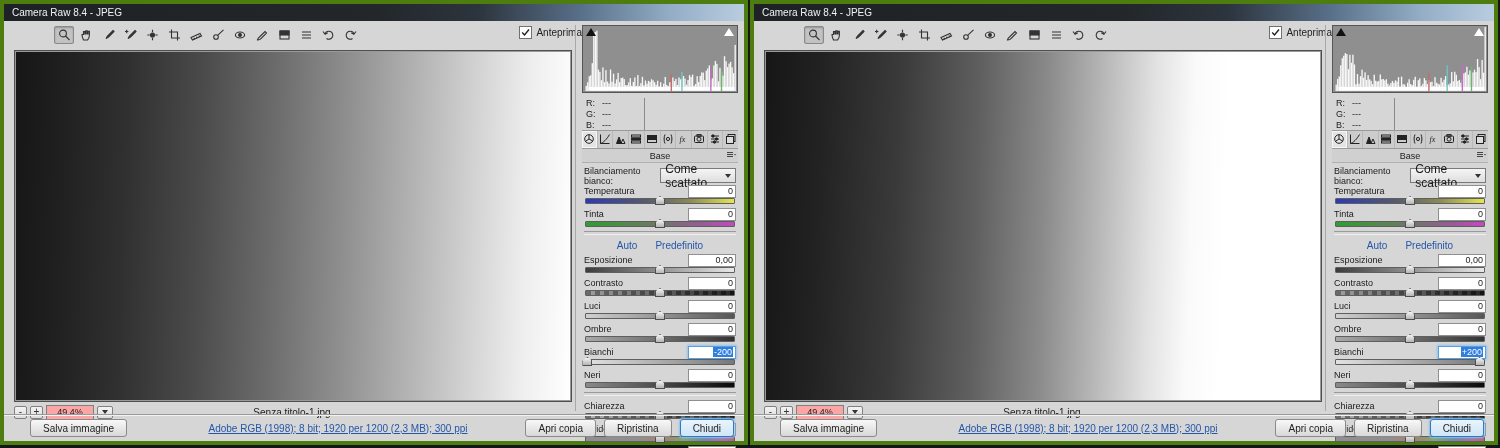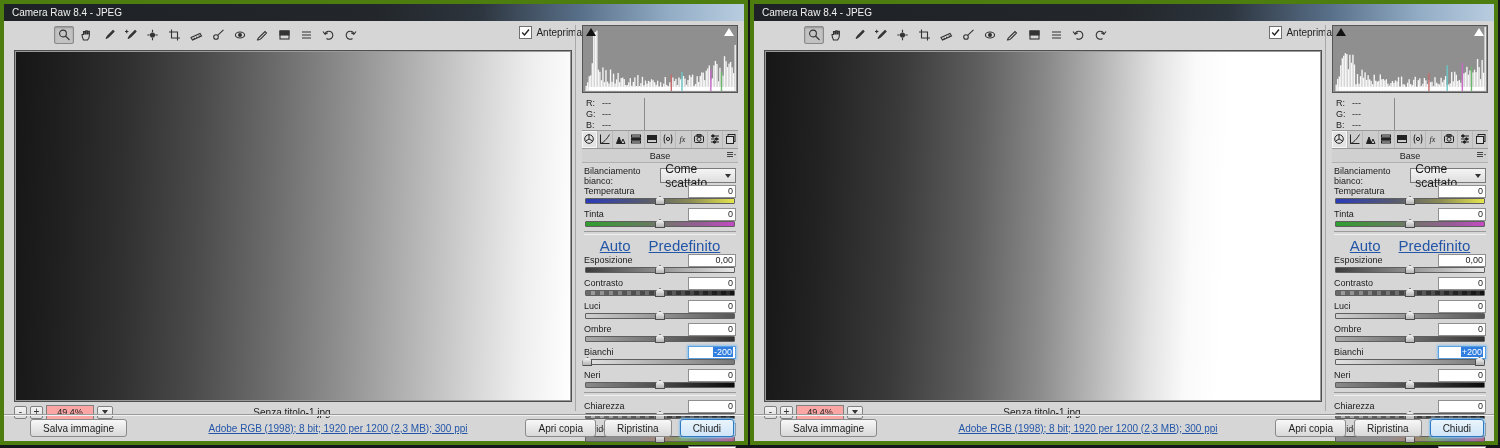--- a/index.html
+++ b/index.html
@@ -75,21 +75,21 @@
   .svalbox{width:42px;height:11px;background:#fff;border:1px solid #8f8f8f;font-size:9px;display:inline-flex;
            align-items:center;justify-content:flex-end;padding:0 2px;}
   .svalbox.focused{border-color:#5a9fe0;box-shadow:0 0 2px 1px #8fc2ec;}
   .sel{background:#2f7ee0;color:#fff;padding:0 1px;}
   .track{position:relative;height:4px;border:1px solid #5f5f5f;border-radius:1px;margin:0 1px;}
   .thumb{position:absolute;top:-3px;width:10px;height:9px;background:linear-gradient(#f4f4f4,#b4b4b4);
          border:1px solid #4f4f4f;box-sizing:border-box;
          clip-path:polygon(50% 0,100% 42%,100% 100%,0 100%,0 42%);}
   .divider{height:2px;border-top:1px solid #9a9a9a;border-bottom:1px solid #f0f0f0;margin:3px 0 4px 0;}
   .links-row{display:flex;justify-content:center;gap:18px;height:13px;align-items:center;margin-bottom:2px;}
-  .plink{color:#2456a8;text-decoration:underline;cursor:pointer;font-size:15px;}
+  .plink{color:#2456a8;cursor:pointer;font-size:10px;}
 
   .track-temp{background:linear-gradient(90deg,#2a3bb8 0%,#565a6e 40%,#8a8a54 70%,#e6e64e 100%);}
   .track-tint{background:linear-gradient(90deg,#2f9e2f 0%,#6a7a62 45%,#9a5a9a 80%,#c44ac4 100%);}
   .track-exposure{background:linear-gradient(90deg,#3c3c3c,#e8e8e8);}
   .track-contrast{background:repeating-linear-gradient(90deg,rgba(0,0,0,.3) 0 5px,rgba(255,255,255,.06) 5px 9px),
                   linear-gradient(90deg,#9a9a9a,#1a1a1a);}
   .track-luci{background:linear-gradient(90deg,#d0d0d0,#565656);}
   .track-ombre{background:linear-gradient(90deg,#a8a8a8,#333333);}
   .track-bianchi{background:linear-gradient(90deg,#e2e2e2,#787878);}
   .track-neri{background:linear-gradient(90deg,#8a8a8a,#0a0a0a);}

